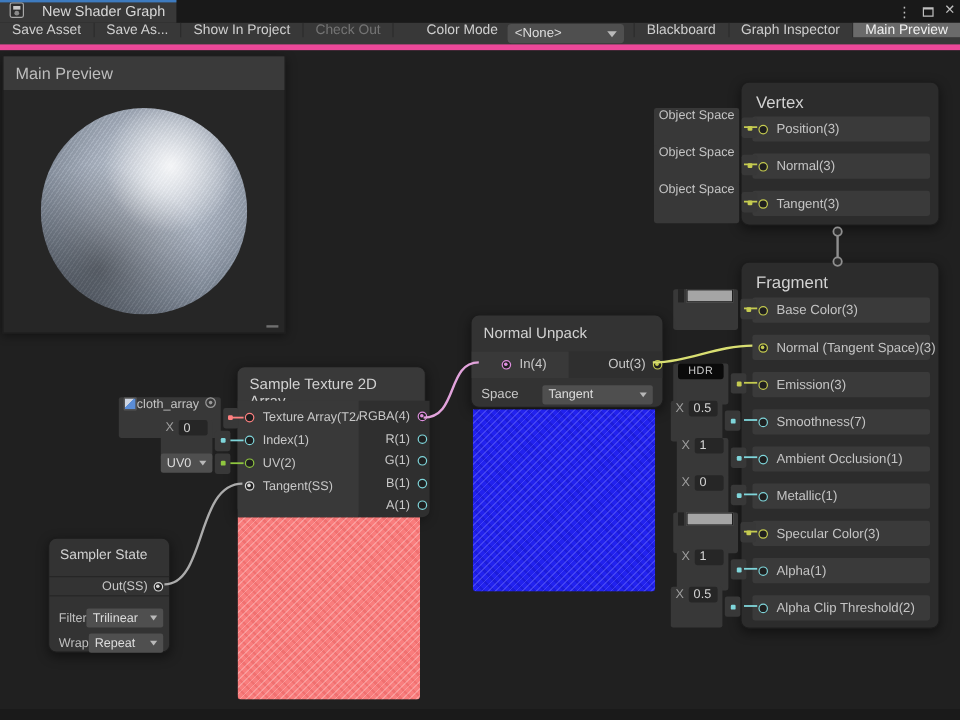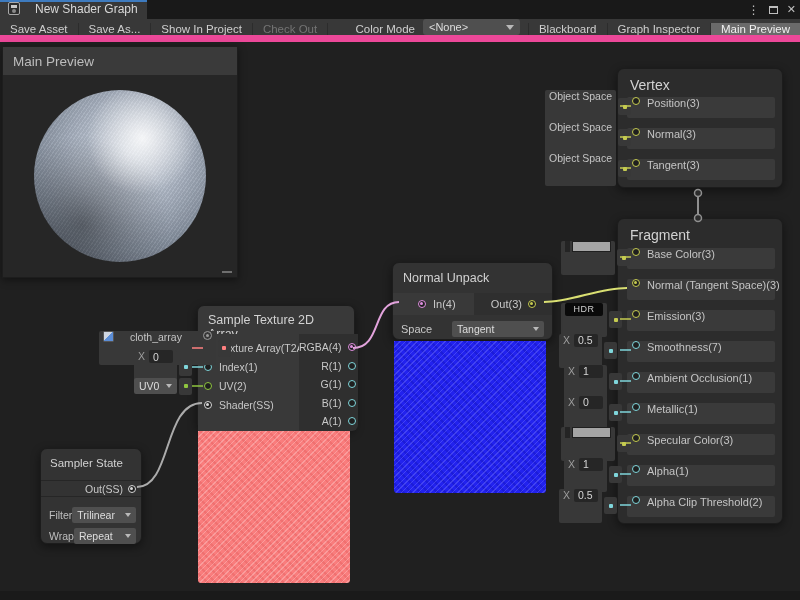--- a/index.html
+++ b/index.html
@@ -24,21 +24,21 @@
   .sgicon{width:12px;height:13px;border:1px solid #A8A8A8;border-radius:2px;background:#2E2E2E;position:relative;flex:0 0 auto}
   .sgicon::before{content:"";position:absolute;left:2px;top:2px;width:6px;height:3px;background:#C9C9C9}
   .sgicon::after{content:"";position:absolute;left:3px;bottom:1px;width:4px;height:4px;background:#8a8a8a;border-radius:50%}
   .winbtns{position:absolute;right:4px;top:0;height:19px;display:flex;align-items:center;gap:9px;color:#BFBFBF}
   .kebab{font-size:12px;line-height:1}
   .maxi{width:9px;height:8px;border:1px solid #BFBFBF;border-top:2px solid #BFBFBF}
   .closex{font-size:11px;line-height:1}
 
   
   .toolbar{position:absolute;left:0;top:19px;width:800px;height:23px;background:var(--toolbar-bg);
-    border-bottom:7px solid #ec4899;display:flex;align-items:flex-end;font-size:11.5px;color:#CFCFCF}
+    border-bottom:5px solid #ec4899;display:flex;align-items:flex-start;font-size:11.5px;color:#CFCFCF}
   .tbtn{display:flex;align-items:center;padding:0 10px;border-right:1px solid #2C2C2C;cursor:default;white-space:nowrap}
   .tbtn.disabled{color:#747474}
   .tbtn.noborder{border-right:none}
   .tb-spacer{flex:1}
   .tb-label{display:flex;align-items:center;padding:0 8px;white-space:nowrap}
   .tb-dropdown{align-self:center;width:97px;height:16px;background:var(--dropdown-bg);border-radius:3px;
     display:flex;align-items:center;padding:0 6px;margin-right:8px;font-size:11px;color:#DDD}
   .tb-dropdown .darr{margin-left:auto}
   .darr{width:0;height:0;border-left:4px solid transparent;border-right:4px solid transparent;border-top:5px solid #B9B9B9}
   .tbtn.grp{border-left:1px solid #2C2C2C}
@@ -59,21 +59,21 @@
       radial-gradient(circle at 28% 78%, rgba(0,0,0,.38), rgba(0,0,0,0) 48%),
       repeating-linear-gradient(125deg, rgba(255,255,255,.07) 0 1px, rgba(0,0,0,.05) 1px 3px),
       radial-gradient(circle at 55% 38%, #cad1dc 0%, #aab3c1 38%, #828c9a 68%, #59606c 92%, #4a505a 100%);}
   .rhandle{position:absolute;right:5px;bottom:4px;width:10px;height:2px;background:#6F6F6F}
 
   
   .gnode{position:absolute;background:var(--node-bg);border:1px solid #1C1C1C;border-radius:7px;
     box-shadow:0 3px 10px rgba(0,0,0,.45);z-index:2}
   .gnode .ntitle{font-size:14px;color:#D2D2D2;padding:8px 12px 6px}
   .nrow{position:absolute;left:9px;width:148px;height:21px;background:var(--row-bg);border-radius:2px;
-    display:flex;align-items:flex-start;gap:7px;padding:0 5px;font-size:11px;color:#C4C4C4;white-space:nowrap}
+    display:flex;align-items:center;gap:7px;padding:0 5px;font-size:11px;color:#C4C4C4;white-space:nowrap}
 
   
   .port{width:8px;height:8px;border-radius:50%;border:1.5px solid var(--pc);background:#1f1f1f;
     flex:0 0 auto;position:relative}
   .port.filled::after{content:"";position:absolute;left:1px;top:1px;width:3px;height:3px;border-radius:50%;background:var(--pc)}
   .pfloat{--pc:var(--c-float)} .pvec2{--pc:var(--c-vec2)} .pvec3{--pc:var(--c-vec3)}
   .pvec4{--pc:var(--c-vec4)} .ptex{--pc:var(--c-tex)} .psampler{--pc:var(--c-sampler)}
 
   
   .widget{position:absolute;height:17px;display:flex;align-items:center;z-index:2}
@@ -112,21 +112,21 @@
   .st-body{position:absolute;left:0;top:28px;width:156px;height:97px;display:flex}
   .st-in{width:101px;background:var(--node-bg-light);padding-top:4px}
   .st-out{flex:1;background:var(--node-col-dark);padding-top:4px;border-radius:0 0 6px 0}
   .st-irow{height:19px;display:flex;align-items:center;gap:7px;padding-left:6px;font-size:10.5px;white-space:nowrap}
   .st-orow{height:18.5px;display:flex;align-items:center;justify-content:flex-end;gap:6px;padding-right:2px;font-size:10.5px}
 
   
   .nu-inbox{position:absolute;left:0;top:30px;width:81px;height:22px;background:var(--node-bg-light);
     display:flex;align-items:center;gap:7px;padding-left:25px;font-size:11px}
   .nu-outbox{position:absolute;left:81px;top:30px;right:0;height:22px;background:var(--node-col-dark);
-    display:flex;align-items:center;justify-content:flex-end;gap:6px;padding-right:16px;font-size:11px}
+    display:flex;align-items:center;justify-content:flex-end;gap:6px;padding-right:0;font-size:11px}
   .nu-spacerow{position:absolute;left:0;top:56px;width:100%;height:20px;display:flex;align-items:center;
     padding:0 8px;font-size:11px}
 
   
   .ss-outrow{position:absolute;left:0;top:31px;width:100%;height:17px;display:flex;align-items:center;
     justify-content:flex-end;gap:5px;padding-right:5px;font-size:10.5px;border-top:1px solid #262626;border-bottom:1px solid #262626;padding-top:1px;padding-bottom:1px}
   .ss-ctlrow{position:absolute;left:8px;right:5px;height:16px;display:flex;align-items:center;font-size:10.5px;color:#BFBFBF}
   .ss-ctlrow .ndropdown{margin-left:auto;width:64px}
 
   svg.wires{position:absolute;left:0;top:0;width:800px;height:558px;z-index:5;pointer-events:none}
@@ -340,21 +340,21 @@
           <div class="st-irow">
             <span class="port pfloat"></span>
             <span>Index(1)</span>
           </div>
           <div class="st-irow">
             <span class="port pvec2"></span>
             <span>UV(2)</span>
           </div>
           <div class="st-irow">
             <span class="port psampler filled"></span>
-            <span>Shader(SS)</span>
+            <span>Tangent(SS)</span>
           </div>
         </div>
         <div class="st-out">
           <div class="st-orow">
             <span>RGBA(4)</span>
             <span class="port pvec4 filled"></span>
           </div>
           <div class="st-orow">
             <span>R(1)</span>
             <span class="port pfloat"></span>
@@ -370,21 +370,21 @@
           <div class="st-orow">
             <span>A(1)</span>
             <span class="port pfloat"></span>
           </div>
         </div>
       </div>
     </div>
     <div class="tpreview prev-red" style="left:198px;top:389px;width:152px;height:152px"></div>
 
     <div class="widget" style="left:99px;top:297.5px">
-      <div class="wbox" style="gap:16px">
+      <div class="wbox" style="gap:0">
         <span class="texicon"></span>
         <span>cloth_array</span>
         <span class="targeticon"></span>
       </div>
       <div class="dotbox">
           <span class="dot ptex"></span>
         </div>
     </div>
     <div class="widget" style="left:134px;top:316.5px">
       <div class="wbox">

